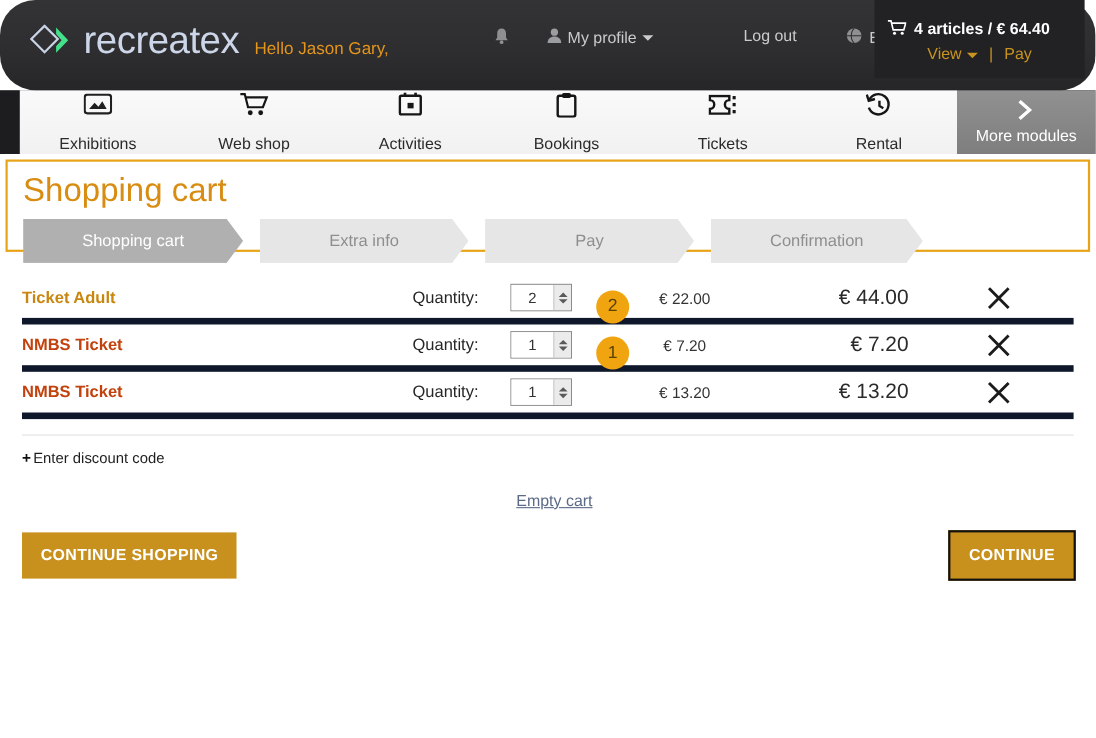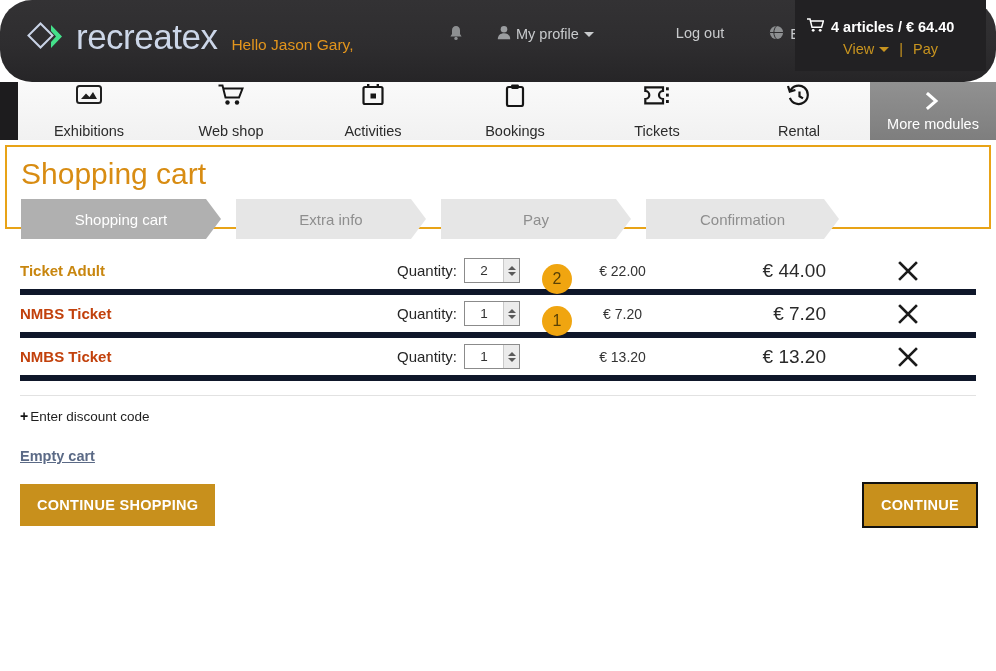--- a/index.html
+++ b/index.html
@@ -170,21 +170,21 @@
   .cartarea { padding: 0 20px; position: relative; }
   .cart-row {
     display: flex;
     align-items: center;
     height: 43px;
     border-bottom: 6px solid #0f172a;
   }
   .cart-row.first { margin-top: 23px; }
   .c-name { width: 355px; font-size: 15px; font-weight: bold; color: #c2410c; }
   .c-name.hl { color: #c8860f; }
-  .c-qty { width: 145px; display: flex; align-items: center; justify-content: flex-end; gap: 7px; }
+  .c-qty { width: 145px; display: flex; align-items: center; justify-content: space-between; gap: 7px; }
   .c-qty-label { font-size: 15px; color: #262626; }
   .qty-wrap {
     display: flex;
     border: 1px solid #8b8b8b;
     background: #ffffff;
     height: 25px;
     align-items: stretch;
   }
   .qty-input {
     width: 38px;
@@ -251,23 +251,22 @@
   .discount {
     display: flex; align-items: center; gap: 2px;
     padding: 12px 20px 0 20px;
     font-size: 13.5px;
     color: #1e1e1e;
     cursor: pointer;
   }
   .plus-ico { font-weight: bold; font-size: 14px; color: #111; }
 
   .emptycart-wrap {
-    display: flex; justify-content: flex-start;
+    display: flex; justify-content: center;
     padding: 24px 8px 0 20px;
-    font-weight: bold;
   }
   .emptycart {
     color: #5b6a86;
     font-size: 14.5px;
     text-decoration: underline;
     cursor: pointer;
   }
 
   .btnrow {
     display: flex; align-items: center;

